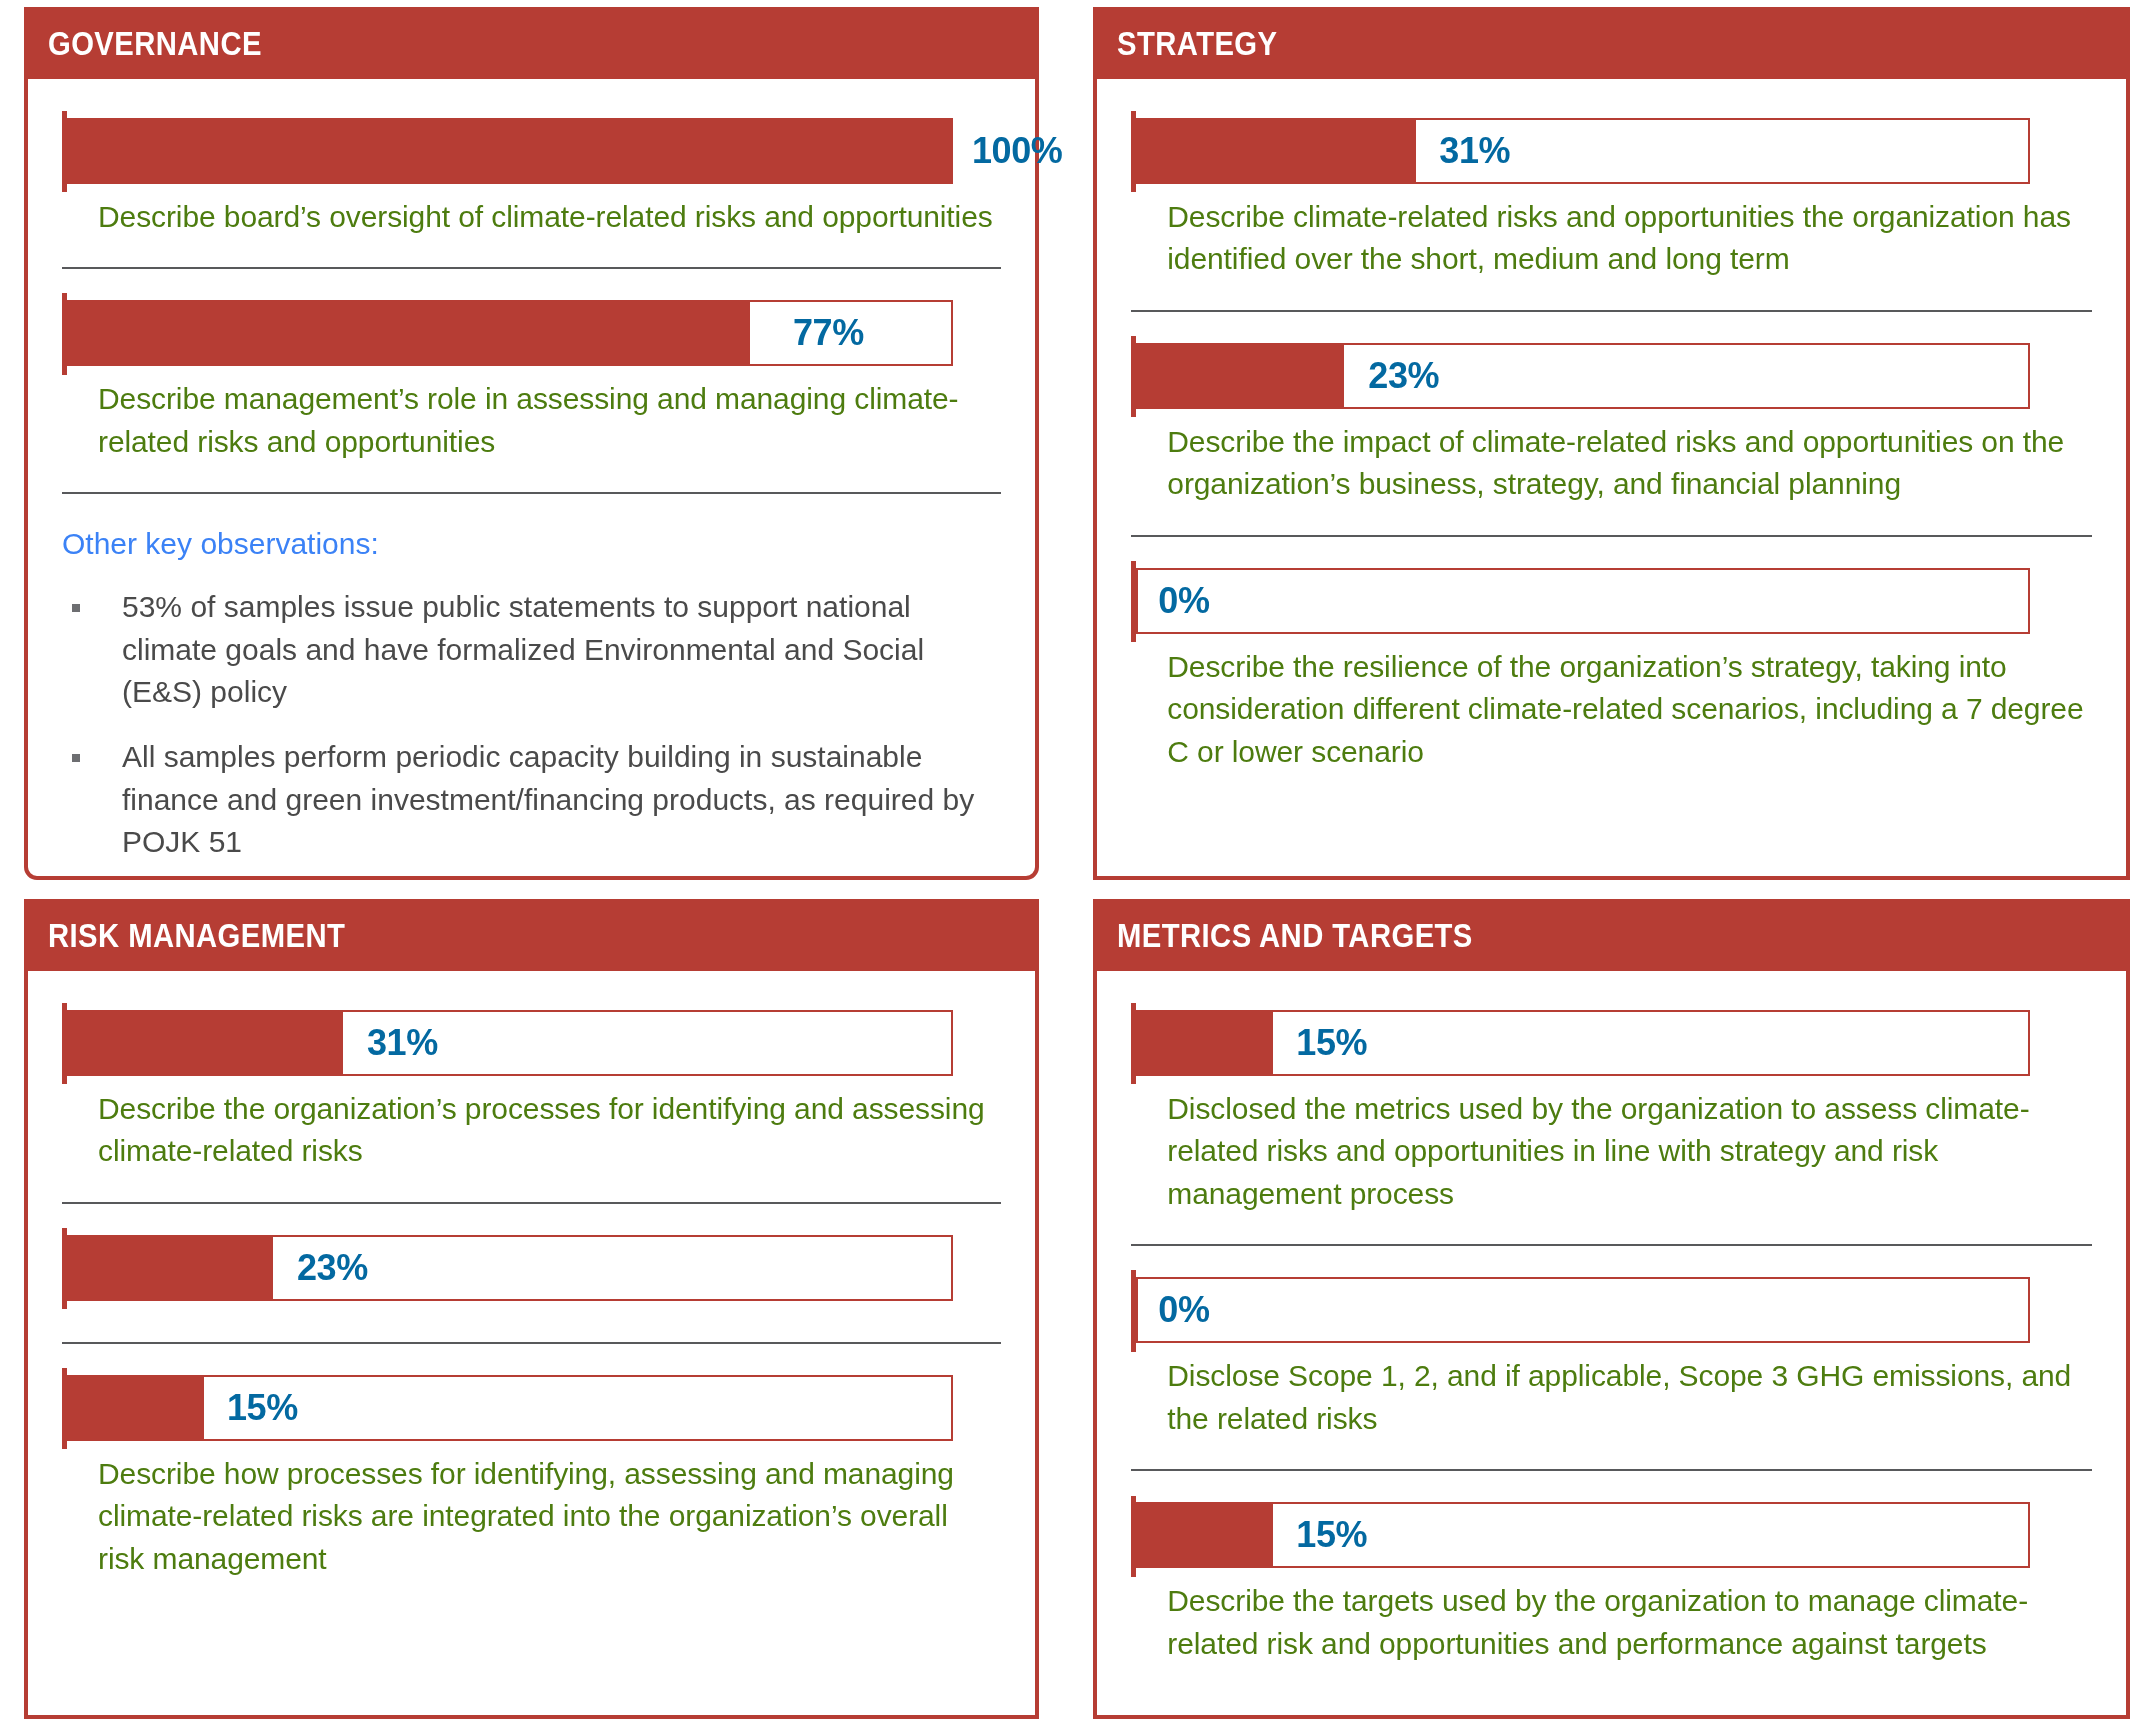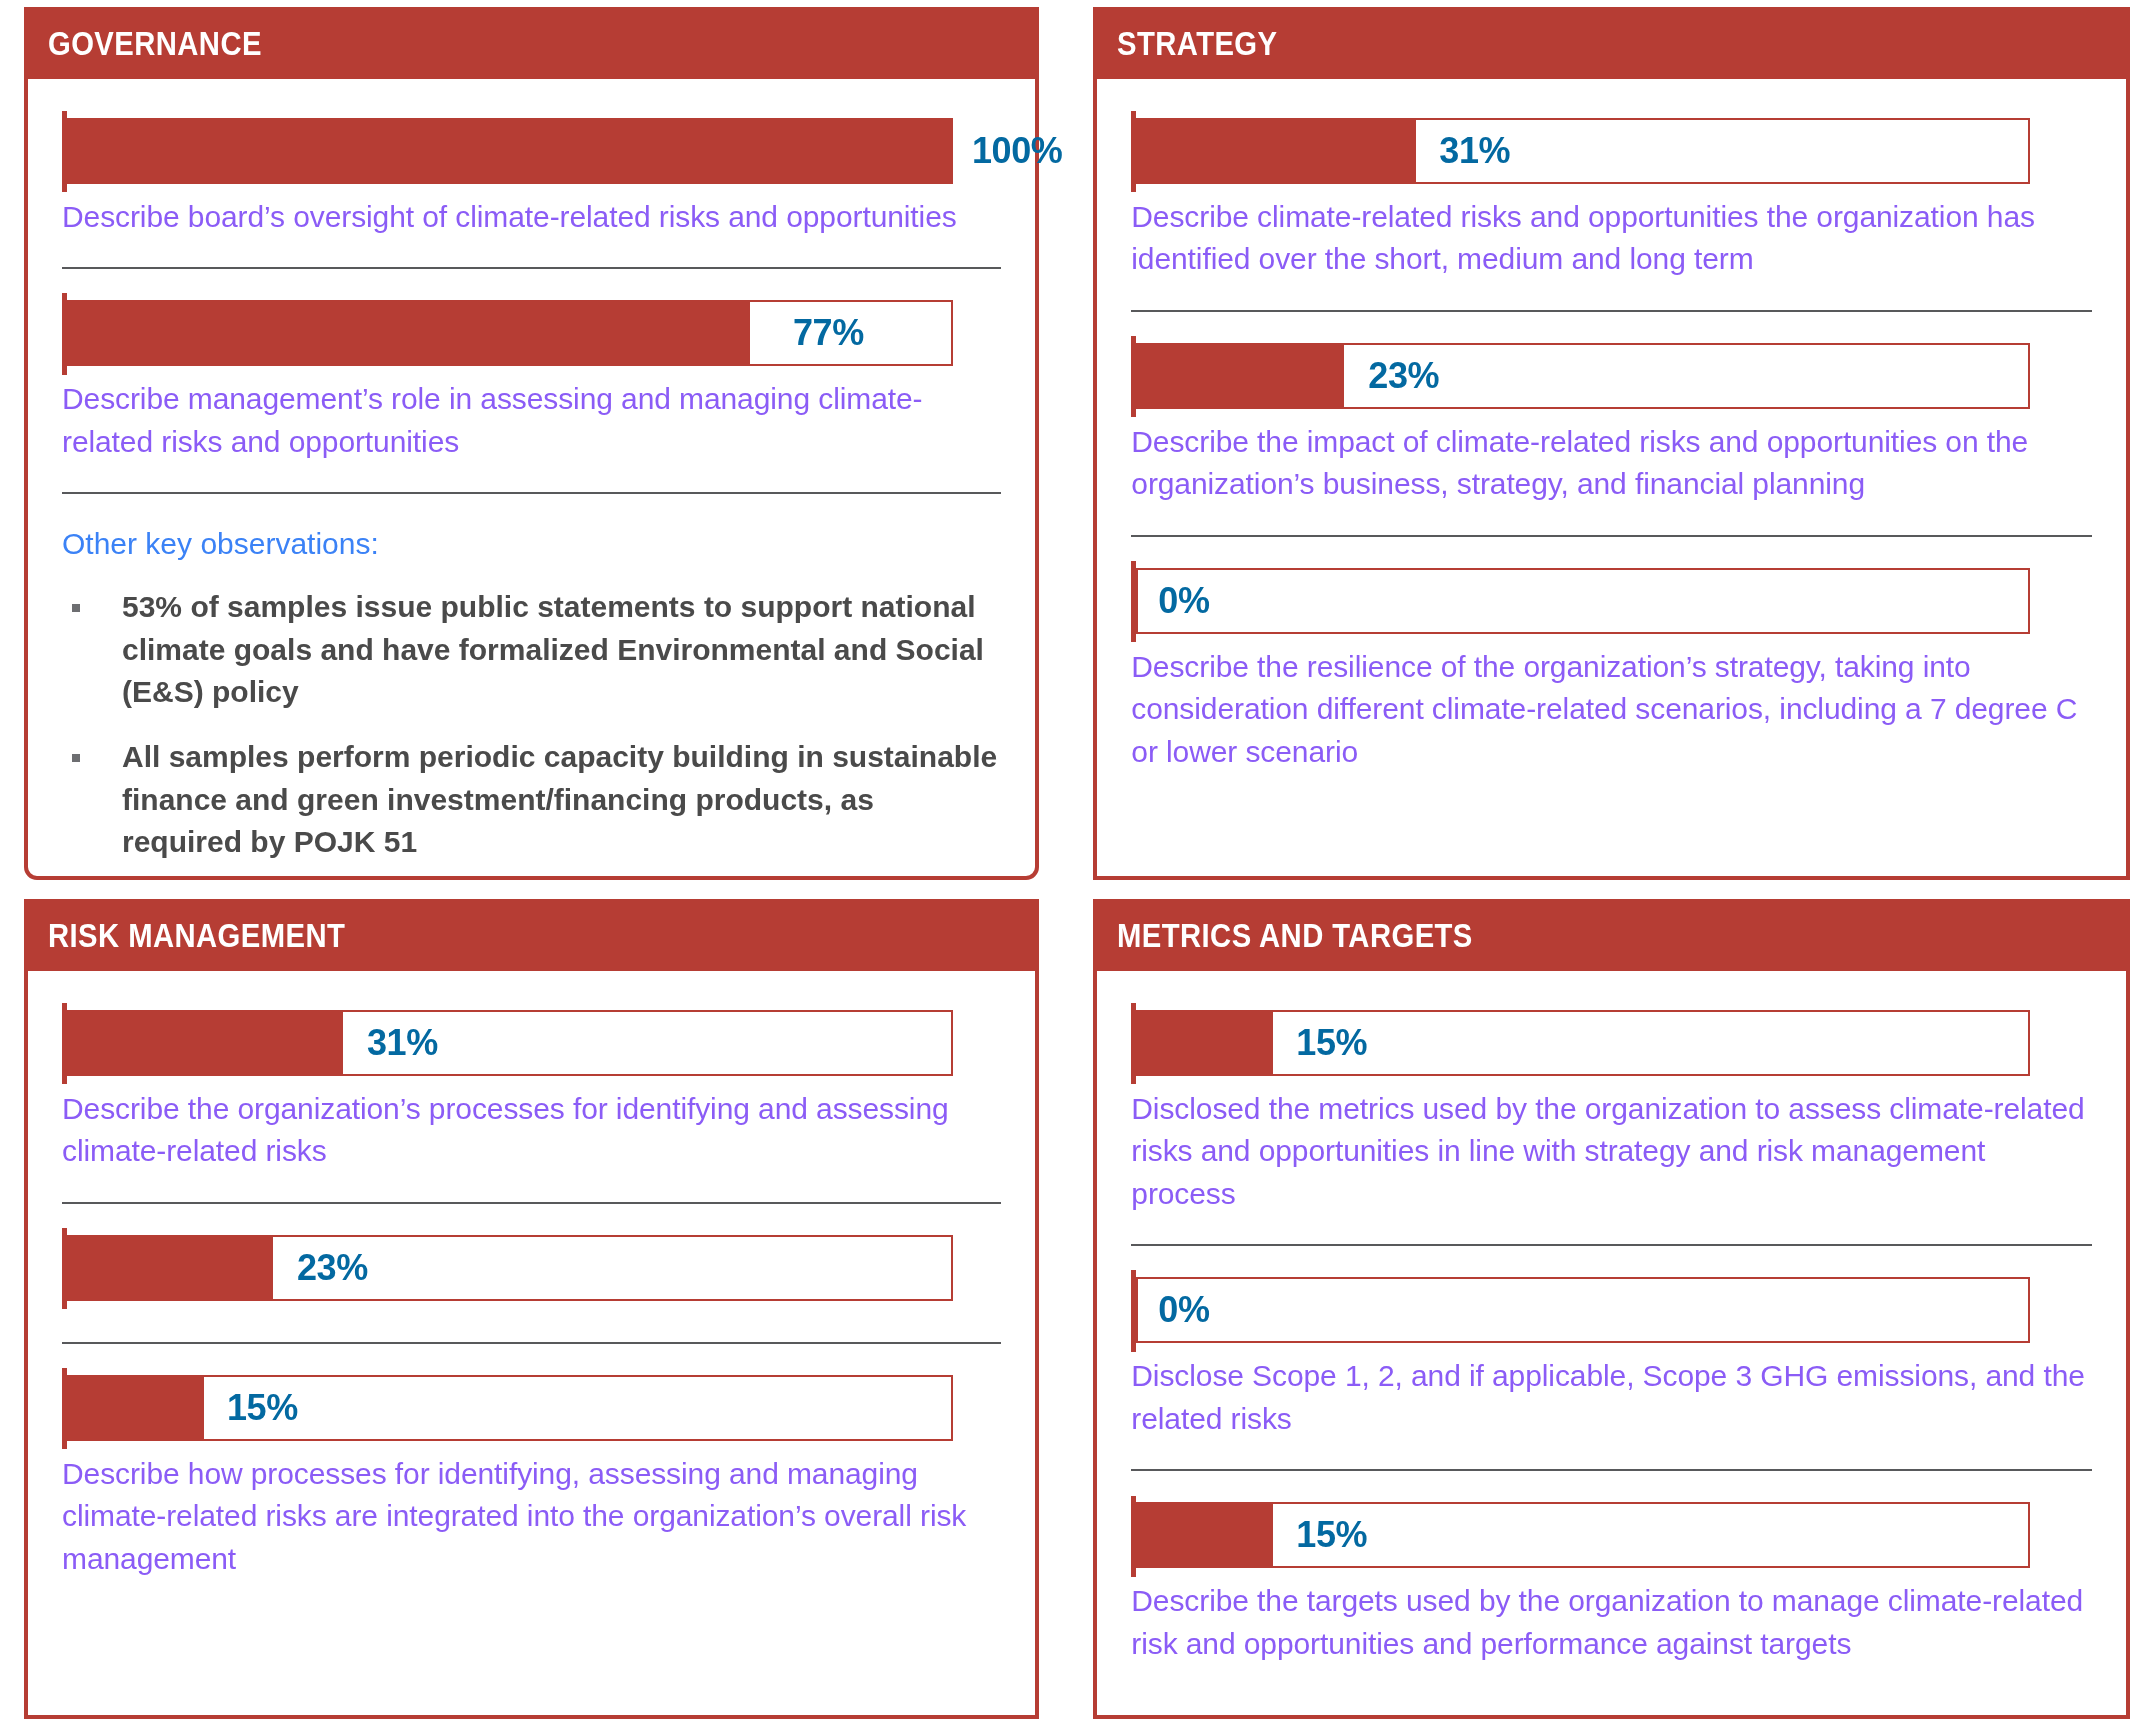--- a/index.html
+++ b/index.html
@@ -104,23 +104,24 @@
     font-weight: bold;
     color: #0369a1;
     line-height: 1;
     white-space: nowrap;
     letter-spacing: -0.4px;
   }
 
   .metric-desc {
     font-size: 30px;
     line-height: 1.42;
-    color: #8b5cf6;
+    color: #4d7c0f;
     font-weight: normal;
     letter-spacing: -0.1px;
+    margin-left: 36px;
   }
 
   .divider {
     border-top: 2.6px solid #58595b;
     margin: 29px 0 0 0;
   }
 
   
   .obs-title {
     font-size: 30px;
@@ -128,21 +129,20 @@
     line-height: 1.42;
   }
   .obs-list { list-style: none; margin-top: 20.4px; }
   .obs-list li {
     position: relative;
     padding-left: 60px;
     font-size: 30px;
     line-height: 1.42;
     color: #4a4a4a;
     margin-bottom: 22px;
-    font-weight: bold;
   }
   .obs-bullet {
     position: absolute;
     left: 10.2px;
     top: 18px;
     width: 7.7px;
     height: 7.7px;
     background: #6d6e71;
   }
   .spacer { flex: 1 1 auto; }

